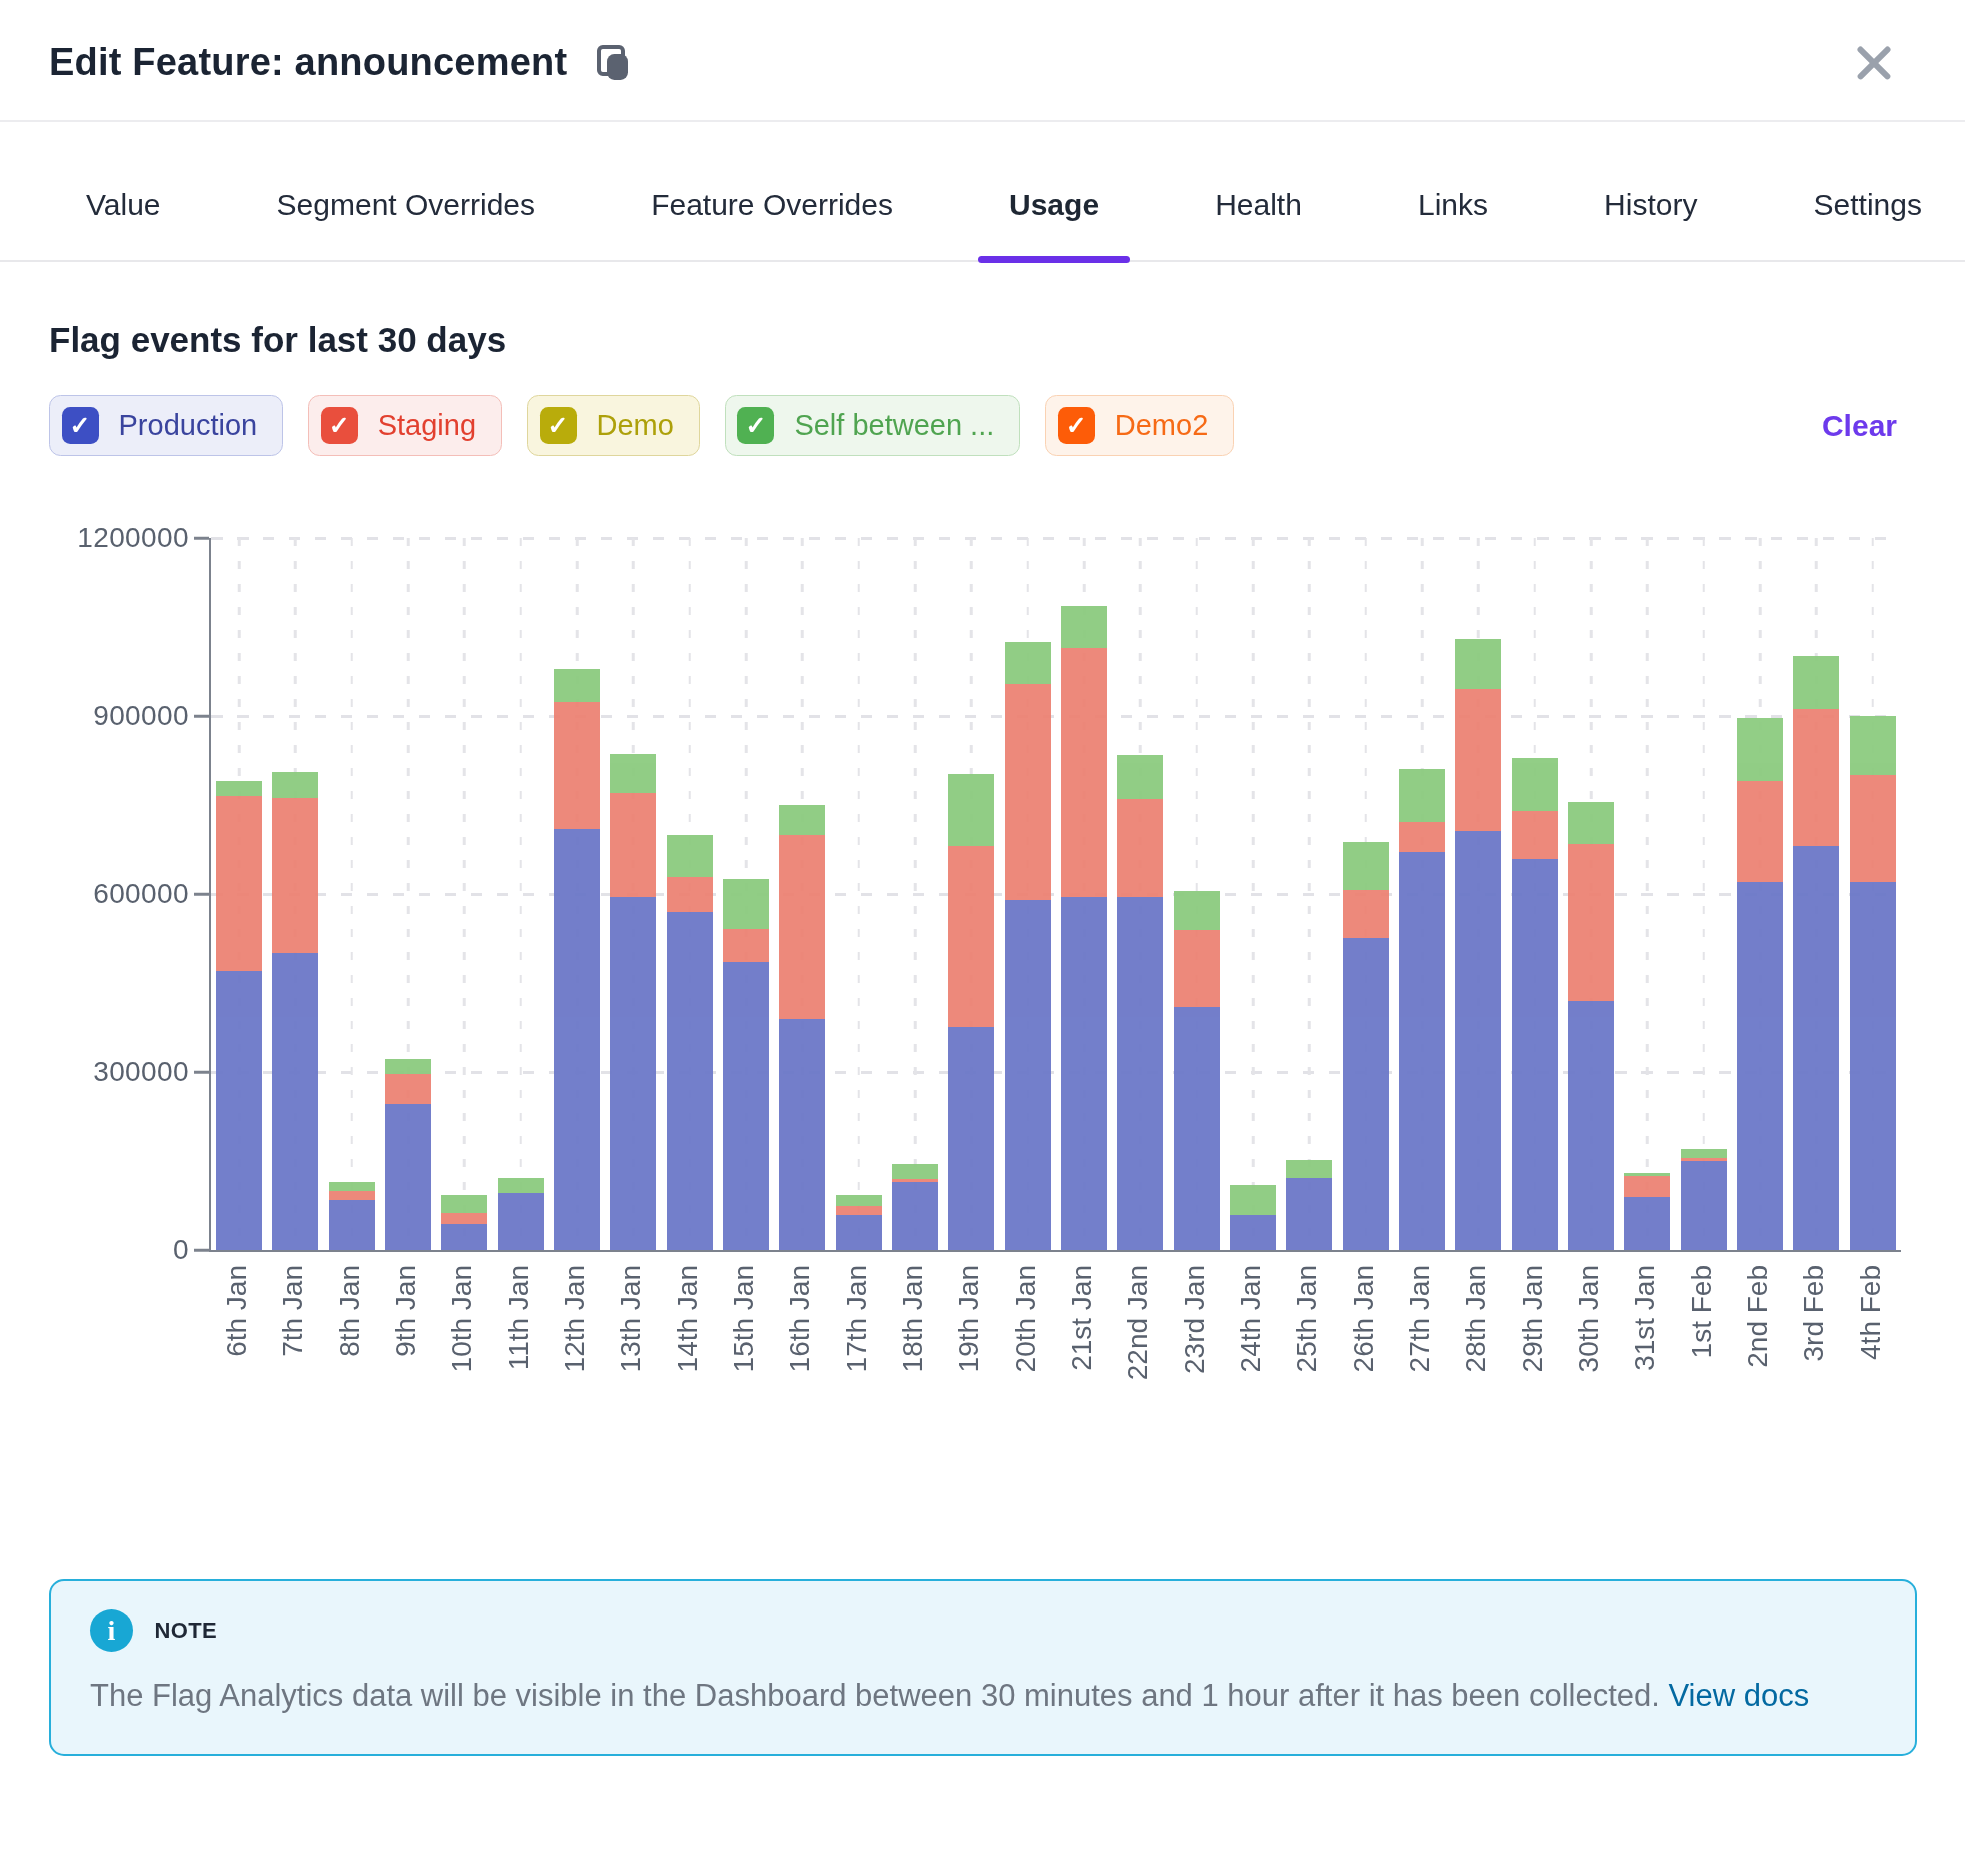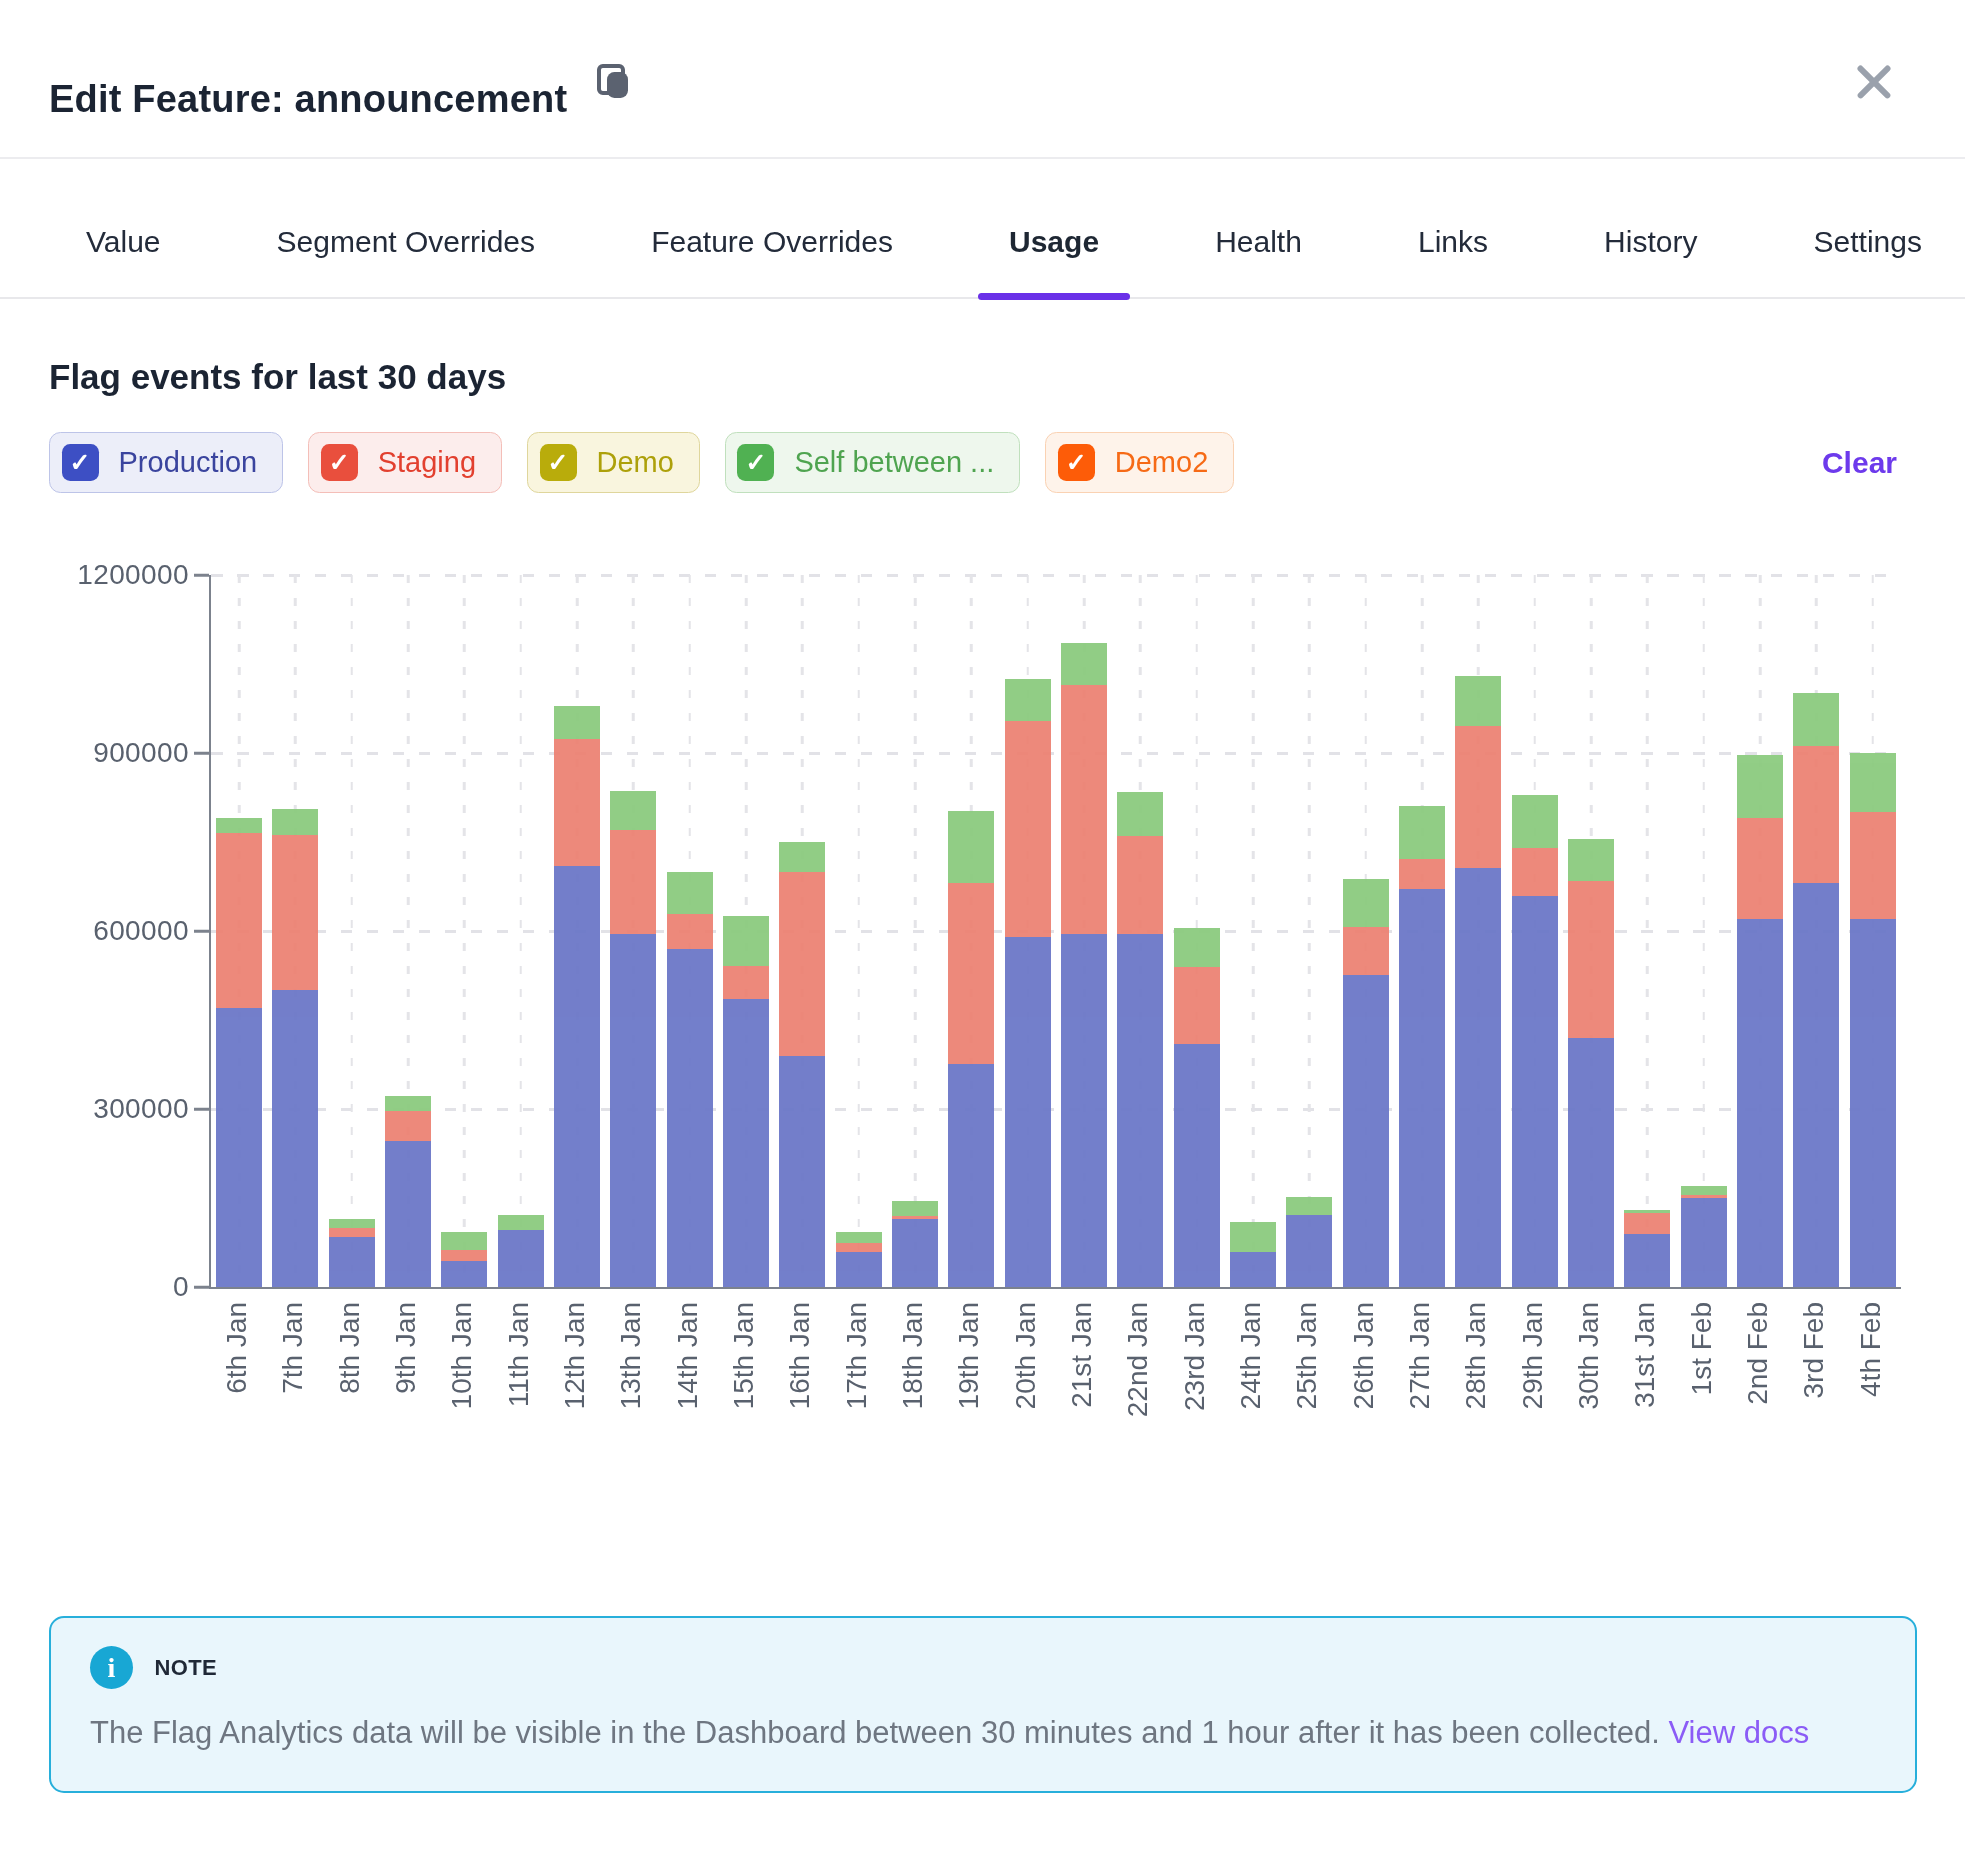--- a/index.html
+++ b/index.html
@@ -1,21 +1,21 @@
 <!DOCTYPE html>
 <html style="font-size:13px"><head>
 <meta charset="utf-8">
 <style>
   html,body{margin:0;padding:0;background:#ffffff;}
   body{width:1966px;height:1873px;font-family:"Liberation Sans",sans-serif;color:#1B2433;overflow:hidden;position:relative;}
   .modal{width:100%;height:100%;background:#fff;}
 
   
   .modal-header{padding:41px 49px 0 49px;display:flex;align-items:center;}
-  .modal-title{font-size:38px;font-weight:700;color:#1B2433;letter-spacing:0.2px;margin-top:37px;}
+  .modal-title{font-size:38px;font-weight:700;color:#1B2433;letter-spacing:0.2px;}
   .copy-icon{margin-left:28px;width:38px;height:38px;position:relative;cursor:pointer;}
   .copy-icon .back{position:absolute;left:1.6px;top:1.6px;width:20px;height:23px;border:4.1px solid #5B6270;border-radius:5.8px;background:#fff;}
   .copy-icon .front{position:absolute;left:11.5px;top:10px;width:21.4px;height:26px;background:#5B6270;border-radius:7.4px;}
   .header-spacer{flex:1;}
   .close-btn{width:43px;height:43px;position:relative;cursor:pointer;margin-right:20px;}
   .close-btn:before,.close-btn:after{content:"";position:absolute;left:-1.6px;top:19px;width:44px;height:5.8px;background:#9AA1AC;border-radius:3.3px;}
   .close-btn:before{transform:rotate(45deg);}
   .close-btn:after{transform:rotate(-45deg);}
   .header-divider{margin-top:36px;border-bottom:2.5px solid #ECECEF;}
 
@@ -48,21 +48,21 @@
   .xlabels{margin-left:160px;width:1690px;display:flex;height:169px;}
   .xcell{flex:1;display:flex;justify-content:center;align-items:flex-start;}
   .xlabel{writing-mode:vertical-rl;transform:rotate(180deg);font-size:28px;color:#59616E;margin-top:13px;white-space:nowrap;}
 
   
   .note{margin:158px 49px 0 49px;background:#E9F6FC;border:2.5px solid #27AFDB;border-radius:15px;padding:28px 39px 33px 39px;box-sizing:border-box;}
   .note-head{display:flex;align-items:center;gap:21.4px;}
   .info-icon{width:43px;height:43px;border-radius:50%;background:#18A7D4;color:#fff;display:flex;align-items:center;justify-content:center;font-size:28px;font-weight:700;font-family:"Liberation Serif",serif;}
   .note-label{font-size:22px;font-weight:700;color:#1F2836;letter-spacing:0.4px;}
   .note-body{margin-top:18px;font-size:31px;line-height:51px;color:#6E7681;max-width:1744px;}
-  .note-link{color:#8b5cf6;cursor:pointer;text-decoration:none;}
+  .note-link{color:#0369a1;cursor:pointer;text-decoration:none;}
 </style>
 </head>
 <body>
 
 <div class="modal">
 
   <div class="modal-header">
     <div class="modal-title">Edit Feature: announcement</div>
     <div class="copy-icon" title="">
       <span class="back"></span>

